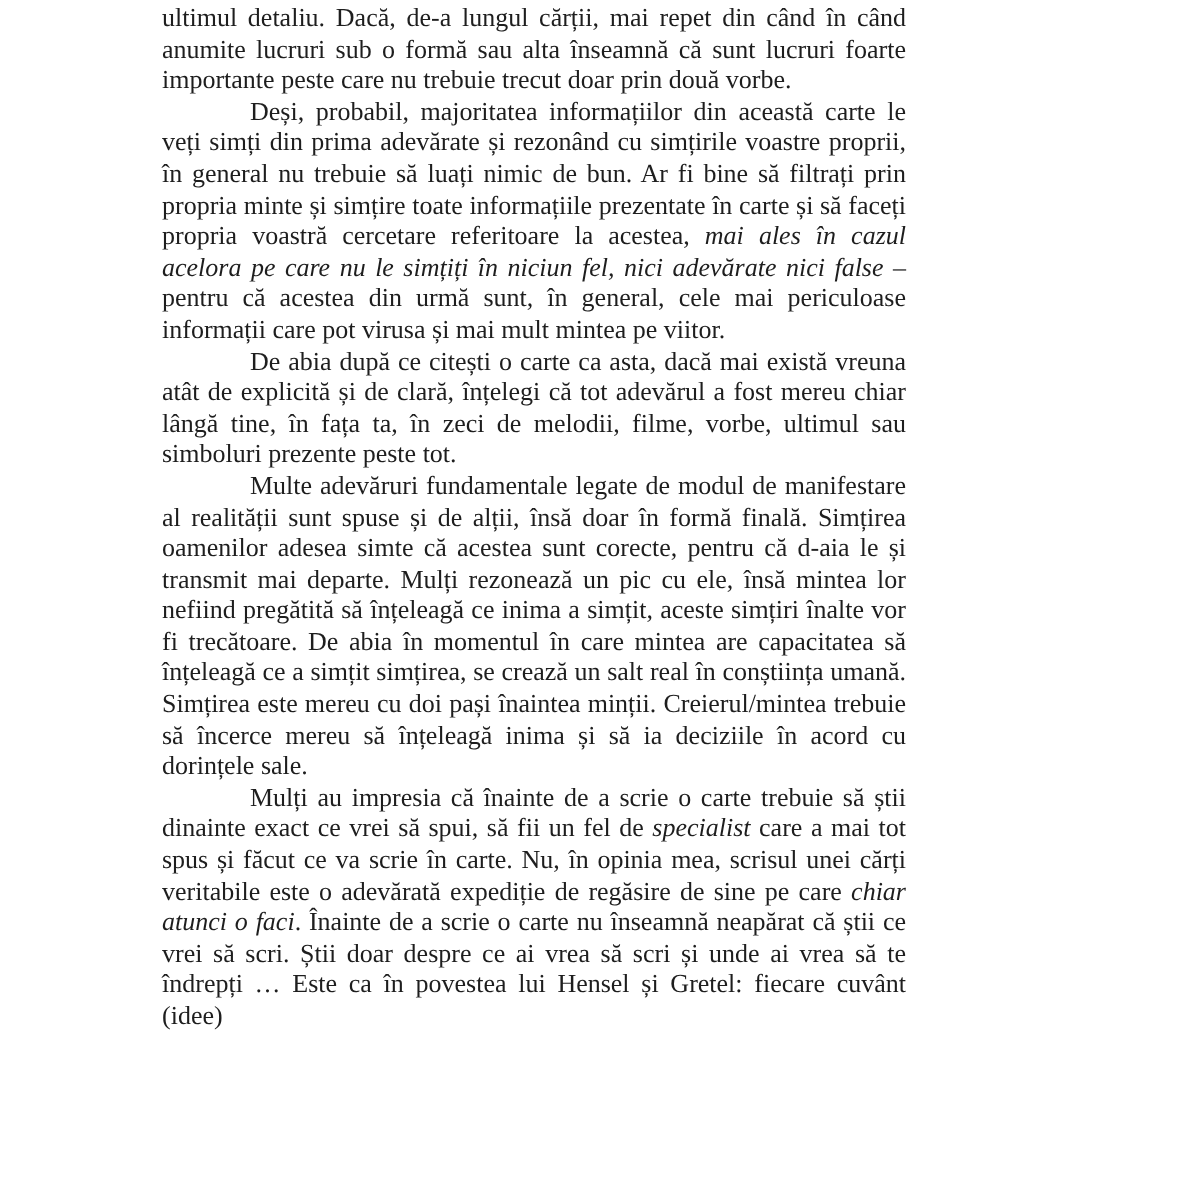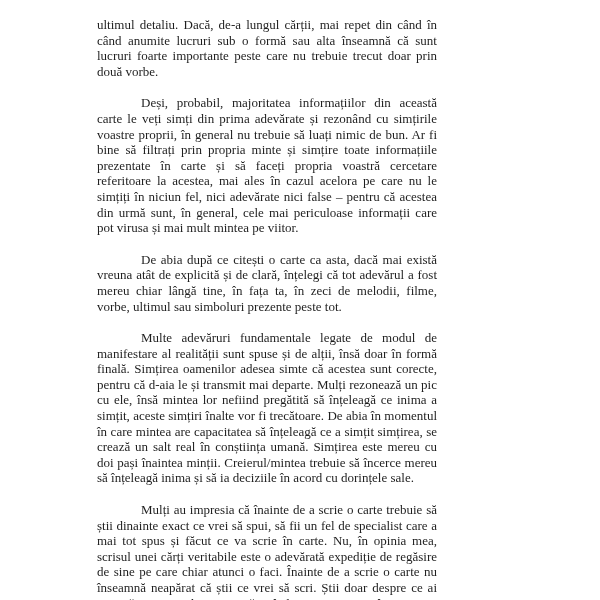--- a/index.html
+++ b/index.html
@@ -19,28 +19,29 @@
     left: 81px;
     top: 1px;
     width: 372px;
     font-family: "Liberation Serif", "DejaVu Serif", serif;
     font-size: 13px;
     line-height: 15.6px;
     color: #1e1e1e;
     text-align: justify;
   }
   .para {
-    margin: 16px;
+    margin: 0;
     padding: 0;
     text-indent: 44px;
   }
   .para.no-indent {
     text-indent: 0;
   }
   .it {
+    font-style: italic;
   }
 </style>
 </head>
 <body>
 
 <div class="page">
   <div class="text-block">
       <p class="para no-indent"><span>ultimul detaliu. Dacă, de-a lungul cărții, mai repet din când în când anumite lucruri sub o formă sau alta înseamnă că sunt lucruri foarte importante peste care nu trebuie trecut doar prin două vorbe.</span></p>
       <p class="para"><span>Deși, probabil, majoritatea informațiilor din această carte le veți simți din prima adevărate și rezonând cu simțirile voastre proprii, în general nu trebuie să luați nimic de bun. Ar fi bine să filtrați prin propria minte și simțire toate informațiile prezentate în carte și să faceți propria voastră cercetare referitoare la acestea, </span><span class="it">mai ales în cazul acelora pe care nu le simțiți în niciun fel, nici adevărate nici false</span><span> – pentru că acestea din urmă sunt, în general, cele mai periculoase informații care pot virusa și mai mult mintea pe viitor.</span></p>
       <p class="para"><span>De abia după ce citești o carte ca asta, dacă mai există vreuna atât de explicită și de clară, înțelegi că tot adevărul a fost mereu chiar lângă tine, în fața ta, în zeci de melodii, filme, vorbe, ultimul sau simboluri prezente peste tot.</span></p>

